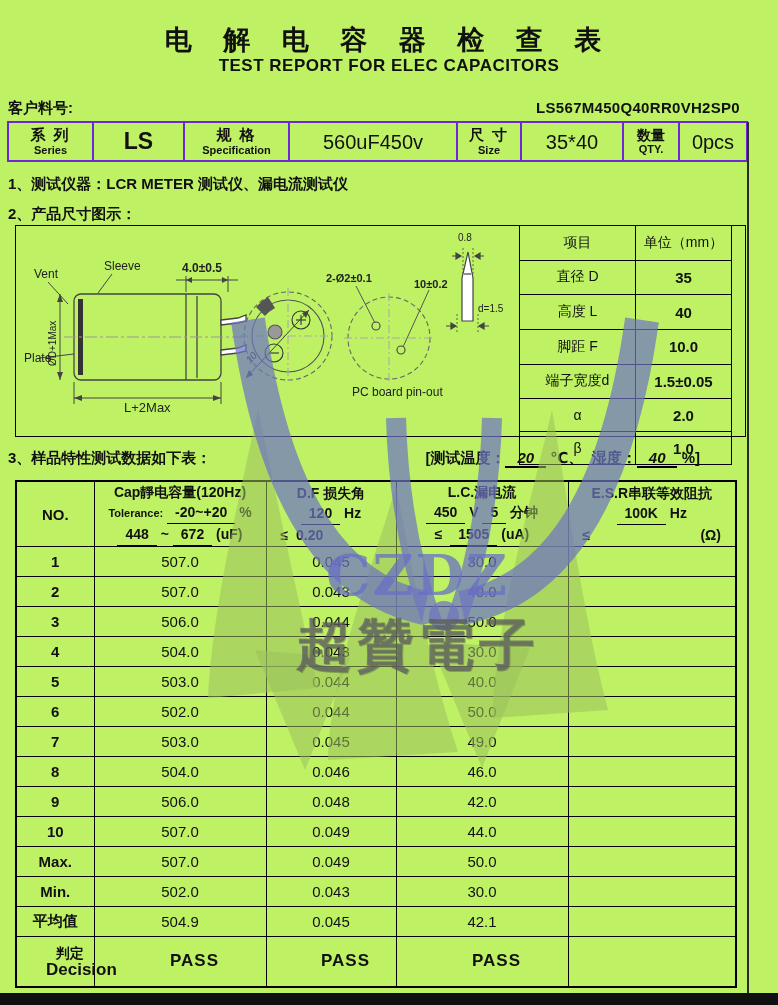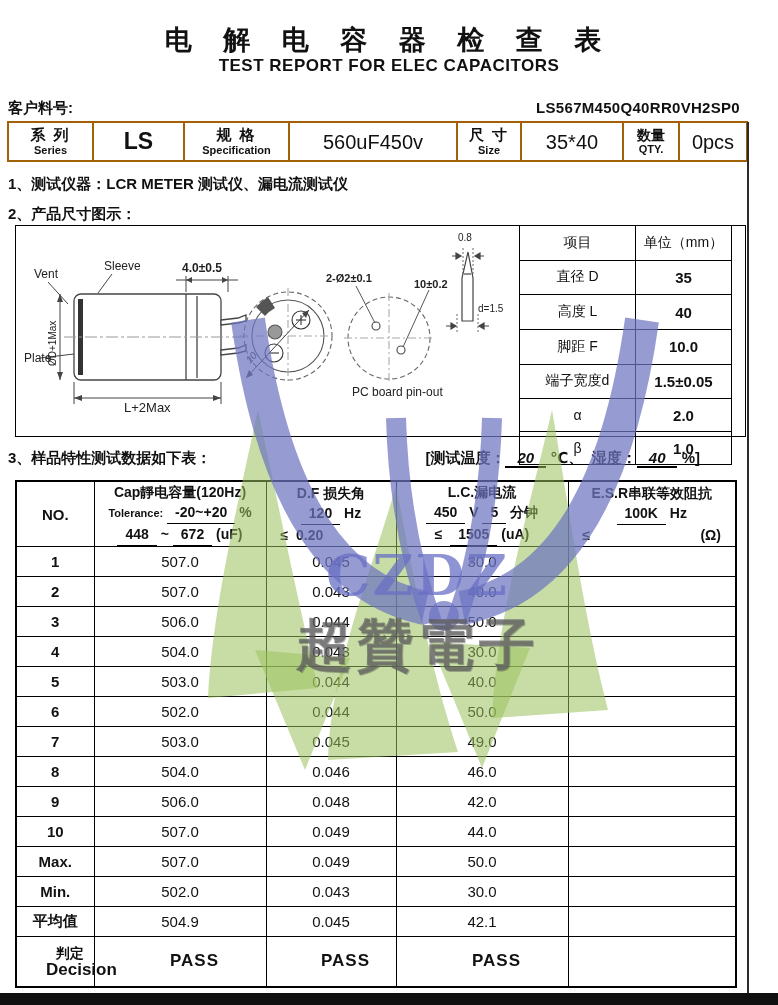--- a/index.html
+++ b/index.html
@@ -1,36 +1,36 @@
 <!DOCTYPE html>
 <html><head>
 <meta charset="utf-8">
 <style>
   * { margin:0; padding:0; box-sizing:border-box; }
   html,body { background:#e8e8e8; }
   .page {
     position:relative; width:778px; height:1005px; margin:0 auto;
-    background:#ffffff; overflow:hidden;
+    background:#bef264; overflow:hidden;
     font-family:"Liberation Sans","DejaVu Sans",sans-serif; color:#111;
   }
 
   
   .title-zh { position:absolute; top:22px; left:0; width:100%; text-align:center;
     font-size:27px; font-weight:bold; letter-spacing:12px; }
   .title-en { position:absolute; top:56px; left:0; width:100%; text-align:center;
     font-size:17px; font-weight:bold; letter-spacing:0.5px; }
 
   
   .cust-label { position:absolute; top:99px; left:8px; font-size:15px; font-weight:bold; }
   .part-no    { position:absolute; top:99px; right:38px; font-size:15px; font-weight:bold; letter-spacing:0.3px; }
 
   
   table { border-collapse:collapse; }
   .spec-table { position:absolute; top:121px; left:7px; width:741px; height:41px; table-layout:fixed; }
-  .spec-table td { border:2px solid #a16207; text-align:center; vertical-align:middle; padding:0; line-height:1.1; }
+  .spec-table td { border:2px solid #6d28d9; text-align:center; vertical-align:middle; padding:0; line-height:1.1; }
   .spec-table .lab-zh { font-size:15px; font-weight:bold; letter-spacing:2px; }
   .spec-table .lab-en { font-size:11px; font-weight:bold; }
   .spec-table .val    { font-size:20px; font-weight:normal;border-radius:11px; }
   .spec-table .val-lg { font-size:23px; font-weight:bold; }
 
   
   .sec-line { position:absolute; left:8px; font-size:15px; font-weight:bold; }
 
   
   .diagram-box { position:absolute; top:225px; left:15px; width:731px; height:212px;

